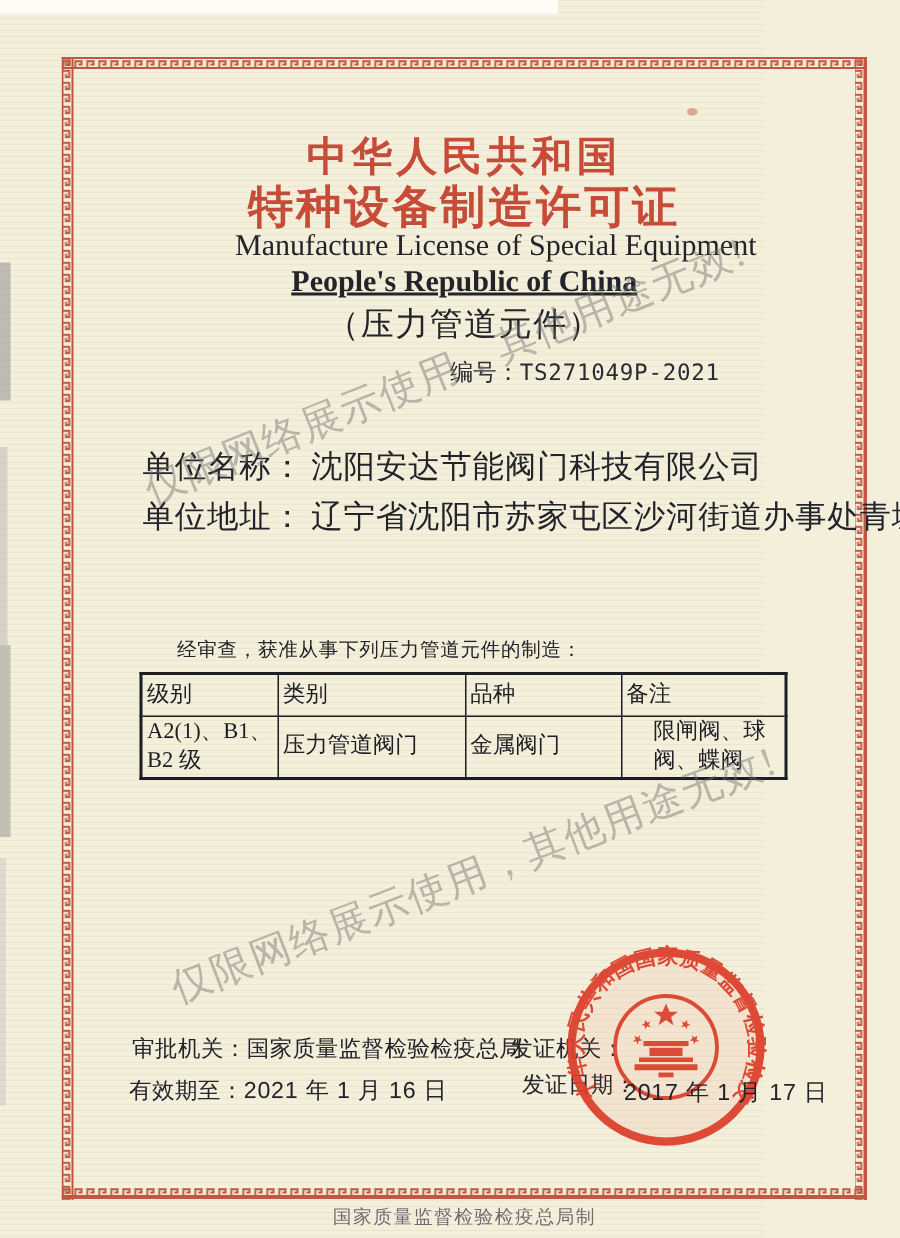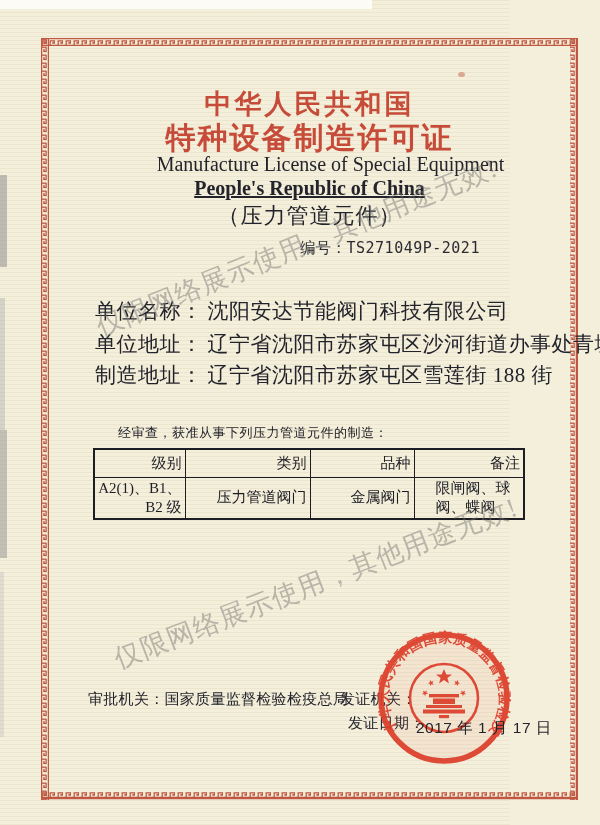--- a/index.html
+++ b/index.html
@@ -32,21 +32,21 @@
   .lic-row{left:300px;top:238px;z-index:2;font-size:15.5px;color:#2a2a32;white-space:nowrap;}
   .lic-row .num{font-family:"DejaVu Sans Mono","Liberation Mono",monospace;font-size:15px;letter-spacing:.5px;}
   
   .field{left:95px;z-index:2;font-size:21px;color:#23232b;white-space:nowrap;letter-spacing:.5px;}
   .f1{top:297px;} .f2{top:330px;} .f3{top:361px;}
   .field .lab{margin-right:5px;}
   .review{left:118px;top:424px;z-index:2;font-size:13px;color:#23232b;letter-spacing:.5px;}
   
   table.permit{position:absolute;left:93px;top:448px;width:430px;z-index:2;border-collapse:collapse;table-layout:fixed;
     font-size:15px;color:#1d1d24;}
-  table.permit th,table.permit td{border:1.5px solid #1d1d24;text-align:right;padding:1px 3px;font-weight:normal;line-height:1.25;}
+  table.permit th,table.permit td{border:1.5px solid #1d1d24;text-align:left;padding:1px 3px;font-weight:normal;line-height:1.25;}
   table.permit{border:2px solid #1d1d24;}
   table.permit th{height:25px;}
   table.permit td{height:37px;}
   table.permit td.remark{text-align:left;padding-left:21px;}
   
   .foot{z-index:2;font-size:15px;color:#23232b;white-space:nowrap;letter-spacing:.3px;}
   .appr{left:88px;top:690px;}
   .issuer{left:340px;top:690px;}
   .valid{left:86px;top:717px;}
   .valid .val, .idate-val{font-family:"Liberation Sans","DejaVu Sans",sans-serif;font-size:15.5px;letter-spacing:.5px;}
@@ -99,23 +99,20 @@
   <div class="abs lic-row">
     <span>编号：</span><span class="num">TS271049P-2021</span>
   </div>
 
   <div class="abs field f1">
     <span class="lab">单位名称：</span><span>沈阳安达节能阀门科技有限公司</span>
   </div>
   <div class="abs field f2">
     <span class="lab">单位地址：</span><span>辽宁省沈阳市苏家屯区沙河街道办事处青城街 108 号</span>
   </div>
-  <div class="abs field f3">
-    <span class="lab">制造地址：</span><span>辽宁省沈阳市苏家屯区雪莲街 188 街</span>
-  </div>
 
   <div class="abs review">经审查，获准从事下列压力管道元件的制造：</div>
 
   <table class="permit">
     <colgroup>
       <col style="width:91px">
         <col style="width:125px">
         <col style="width:104px">
         <col style="width:110px">
     </colgroup>
@@ -134,22 +131,26 @@
         <td>金属阀门</td>
         <td class="remark">限闸阀、球阀、蝶阀</td>
       </tr>
     </tbody>
   </table>
 
   <div class="abs foot appr">
     <span>审批机关：</span><span>国家质量监督检验检疫总局</span>
   </div>
   <div class="abs foot issuer">发证机关：</div>
+  <div class="abs foot valid">
+    <span>有效期至：</span><span class="val">2021 年 1 月 16 日</span>
+  </div>
   <div class="abs foot idate-lab">发证日期：</div>
   <div class="abs foot idate-val">2017 年 1 月 17 日</div>
+  <div class="abs maker">国家质量监督检验检疫总局制</div>
 
   <div class="abs wm wm-a">仅限网络展示使用，其他用途无效!</div>
   <div class="abs wm wm-b">仅限网络展示使用，其他用途无效!</div>
 
   <svg class="abs seal" width="150" height="150" viewBox="-75 -75 150 150">
     <defs>
       <path id="sealArc" d="M -46 32 A 56 56 0 1 1 46 32" fill="none"></path>
       <path id="star5" d="M0,-1 L0.294,-0.309 1,-0.309 0.427,0.118 0.618,0.809 0,0.382 -0.618,0.809 -0.427,0.118 -1,-0.309 -0.294,-0.309 Z"></path>
     </defs>
     <circle r="63" fill="rgba(225,70,48,0.07)" stroke="#dc3e2a" stroke-width="5.5"></circle>

